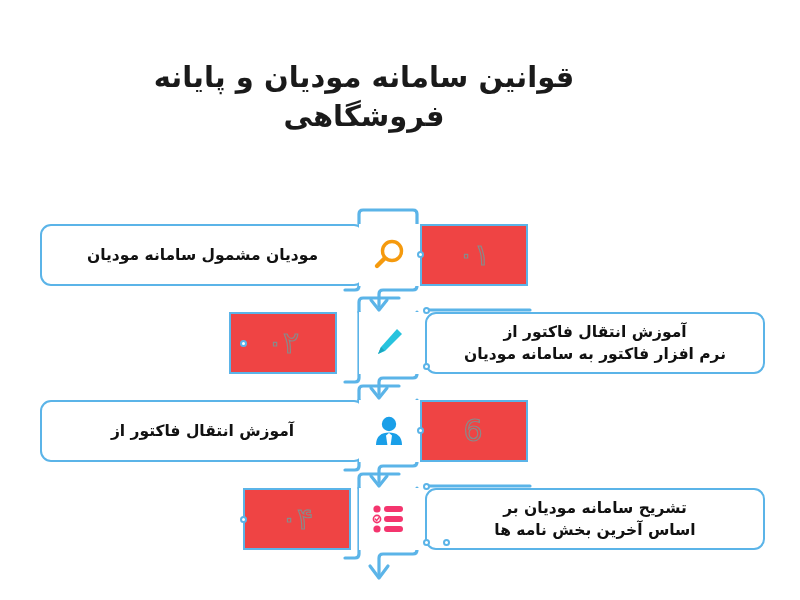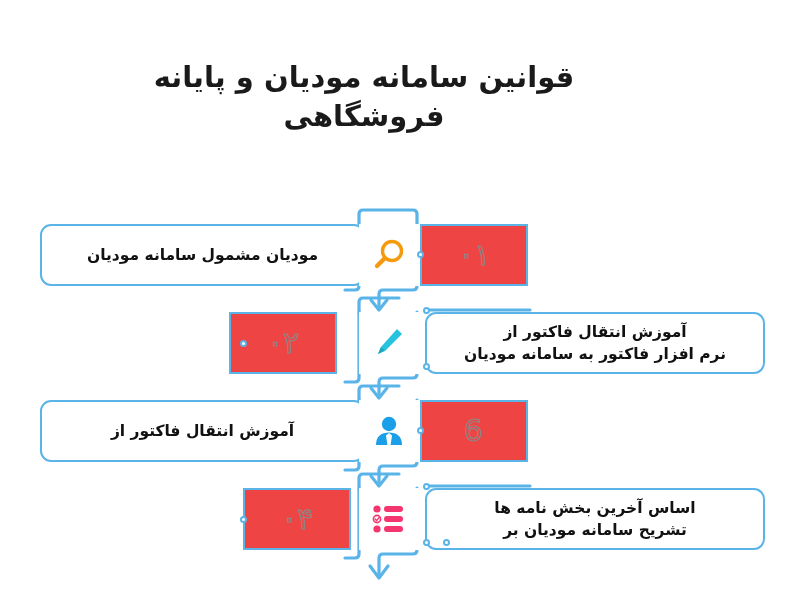--- a/index.html
+++ b/index.html
@@ -193,22 +193,22 @@
     <svg width="36" height="38" viewBox="0 0 36 38">
       <circle cx="18" cy="12" r="7.2" fill="#1A9FE8"></circle>
       <path d="M5 33 C5 24 10.5 20.5 18 20.5 C25.5 20.5 31 24 31 33 Z" fill="#1A9FE8"></path>
       <path d="M18 21 L21 23.5 L19.6 33 L16.4 33 L15 23.5 Z" fill="#ffffff"></path>
     </svg>
   </div>
   <div class="dot" style="left:417px; top:427px;"></div>
 
   <div class="card" style="left:425px; top:488px; width:340px;">
     <div class="card-text">
+      <span class="ln">تشریح سامانه مودیان بر</span>
       <span class="ln">اساس آخرین بخش نامه ها</span>
-      <span class="ln">تشریح سامانه مودیان بر</span>
     </div>
   </div>
   <div class="numcard" style="left:243px; top:488px;">
     <span class="numcard-text">۰۴</span>
   </div>
   <div class="iconbox" style="left:359px; top:488px;">
     <svg width="38" height="38" viewBox="0 0 38 38">
       <circle cx="7" cy="9" r="3.6" fill="#F4356E"></circle>
       <rect x="14" y="6" width="19" height="6" rx="3" fill="#F4356E"></rect>
       <circle cx="7" cy="19" r="3.6" fill="none" stroke="#F4356E" stroke-width="1.6"></circle>

